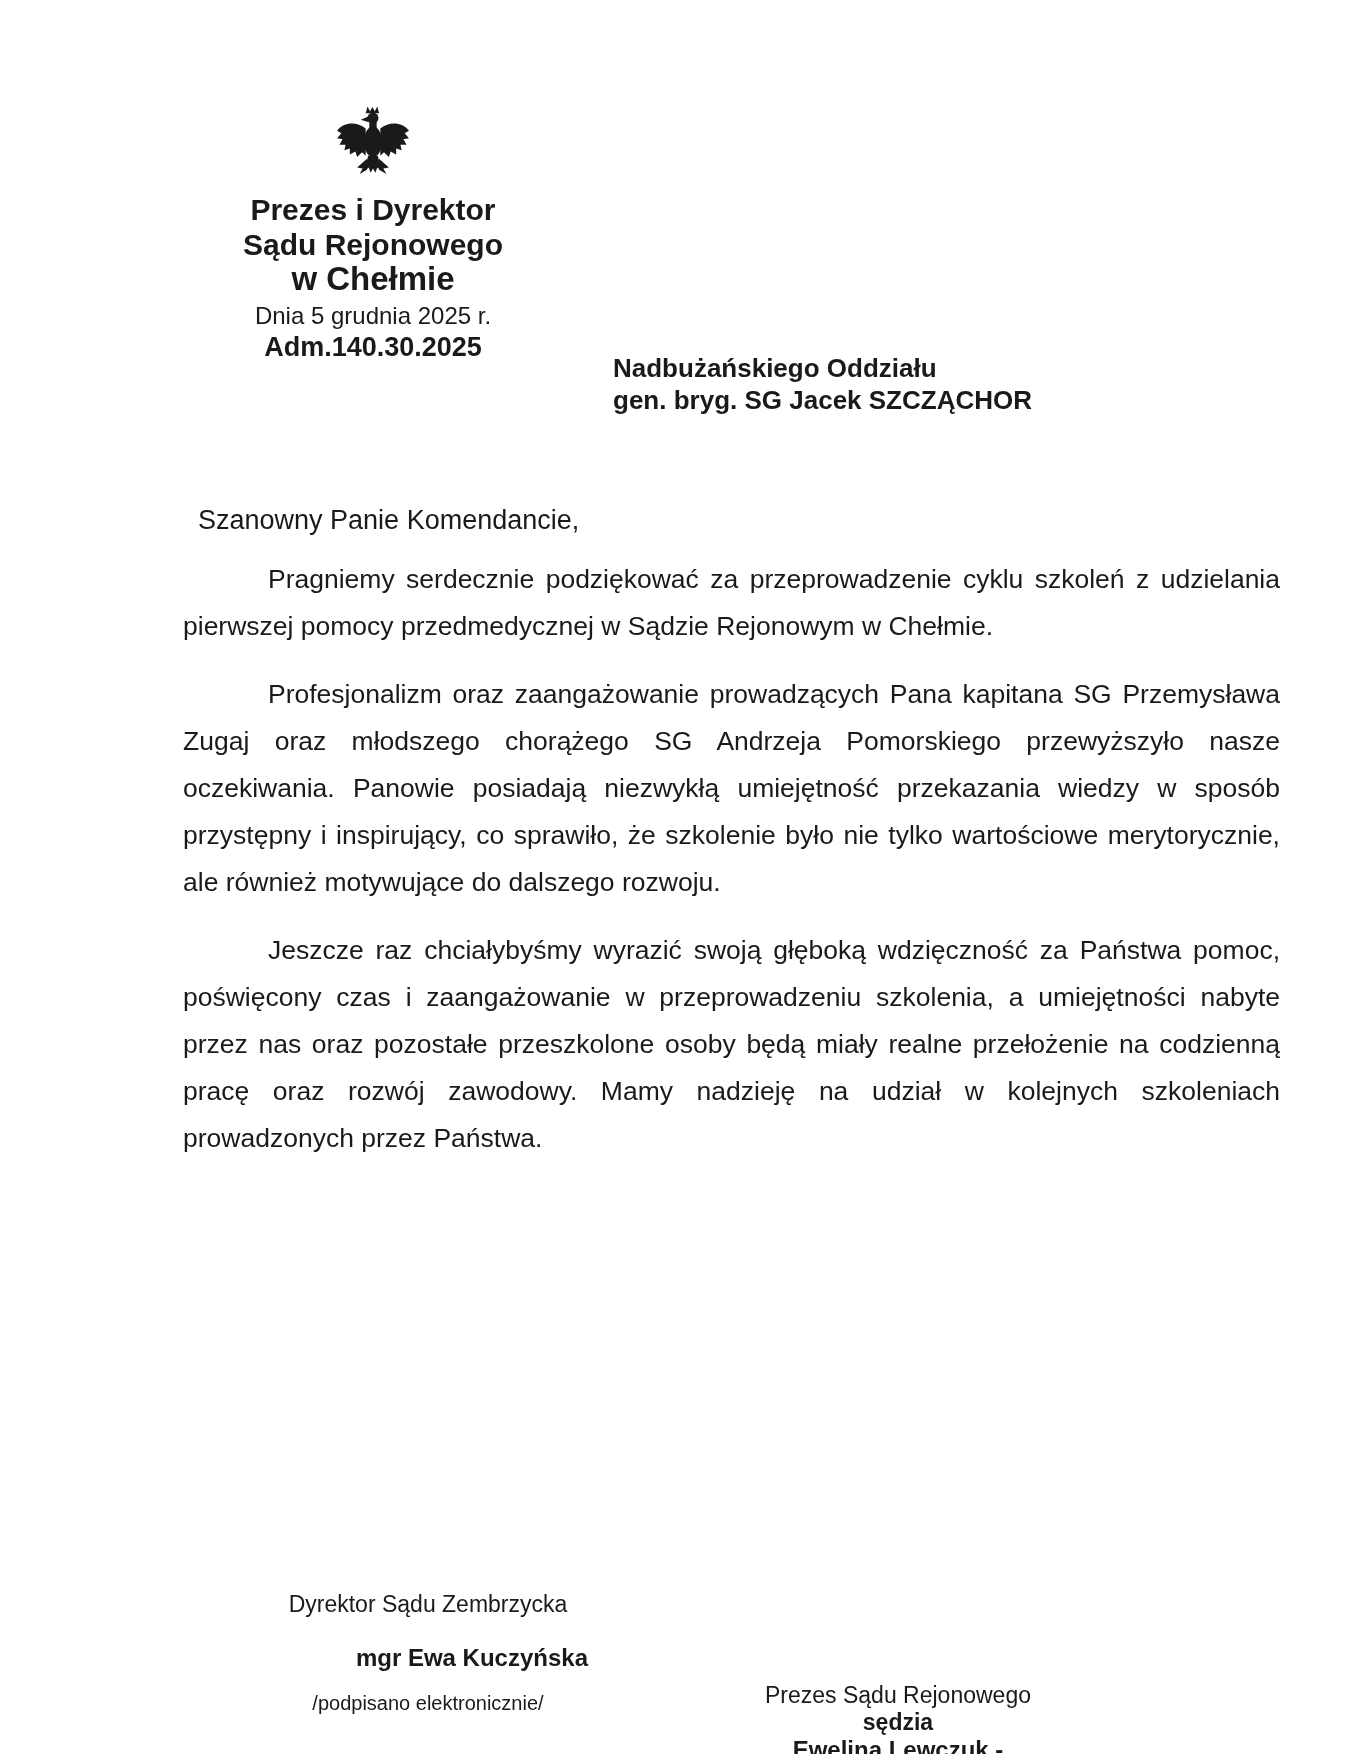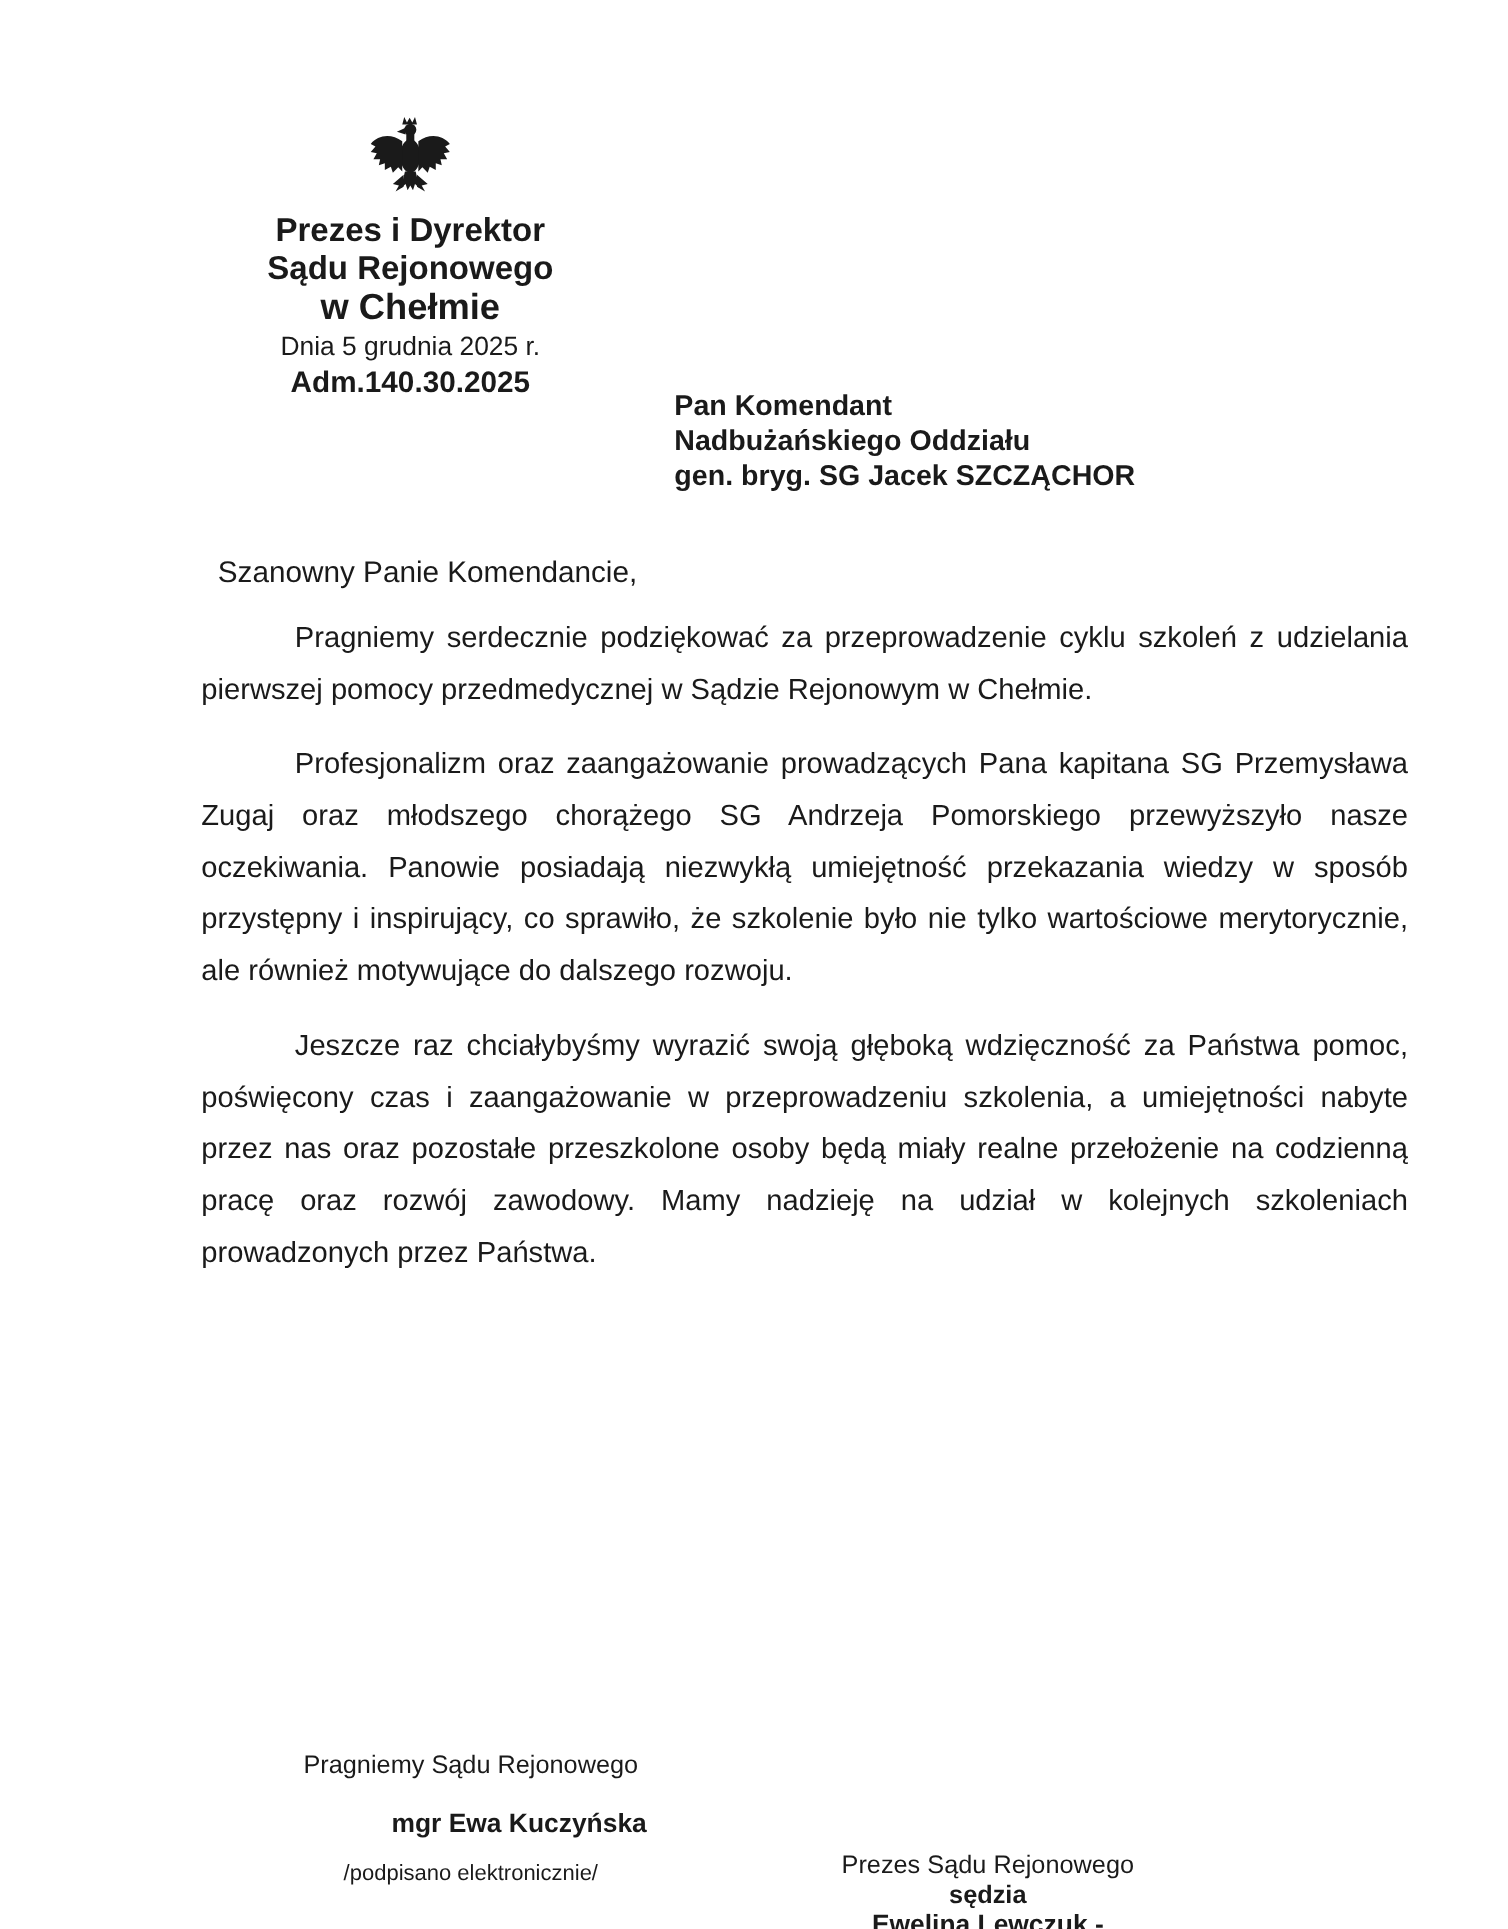--- a/index.html
+++ b/index.html
@@ -147,35 +147,34 @@
       </g>
     </svg>
     <div class="lh-title">Prezes i Dyrektor</div>
     <div class="lh-title">Sądu Rejonowego</div>
     <div class="lh-city">w Chełmie</div>
     <div class="lh-date">Dnia 5 grudnia 2025 r.</div>
     <div class="lh-ref">Adm.140.30.2025</div>
   </div>
 
   <div class="recipient">
-    <div>Pan Komendant</div>
     <div>Nadbużańskiego Oddziału</div>
     <div>gen. bryg. SG Jacek SZCZĄCHOR</div>
   </div>
 
   <div class="salutation">Szanowny Panie Komendancie,</div>
 
   <div class="body-text">
     <p>Pragniemy serdecznie podziękować za przeprowadzenie cyklu szkoleń z udzielania pierwszej pomocy przedmedycznej w Sądzie Rejonowym w Chełmie.</p>
     <p>Profesjonalizm oraz zaangażowanie prowadzących Pana kapitana SG Przemysława Zugaj oraz młodszego chorążego SG Andrzeja Pomorskiego przewyższyło nasze oczekiwania. Panowie posiadają niezwykłą umiejętność przekazania wiedzy w sposób przystępny i inspirujący, co sprawiło, że szkolenie było nie tylko wartościowe merytorycznie, ale również motywujące do dalszego rozwoju.</p>
     <p>Jeszcze raz chciałybyśmy wyrazić swoją głęboką wdzięczność za Państwa pomoc, poświęcony czas i zaangażowanie w przeprowadzeniu szkolenia, a umiejętności nabyte przez nas oraz pozostałe przeszkolone osoby będą miały realne przełożenie na codzienną pracę oraz rozwój zawodowy. Mamy nadzieję na udział w kolejnych szkoleniach prowadzonych przez Państwa.</p>
   </div>
 
   <div class="sig sig-left">
-    <div class="sig-role">Pragniemy Sądu Rejonowego</div>
+    <div class="sig-role">Dyrektor Sądu Zembrzycka</div>
     <div class="sig-name">mgr Ewa Kuczyńska</div>
     <div class="sig-note">/podpisano elektronicznie/</div>
   </div>
 
   <div class="sig sig-right">
     <div class="sig-role">Prezes Sądu Rejonowego</div>
     <div class="sig-subrole">sędzia</div>
     <div class="sig-name">Ewelina Lewczuk - Zembrzycka</div>
     <div class="sig-note">/podpisano elektronicznie/</div>
   </div>

